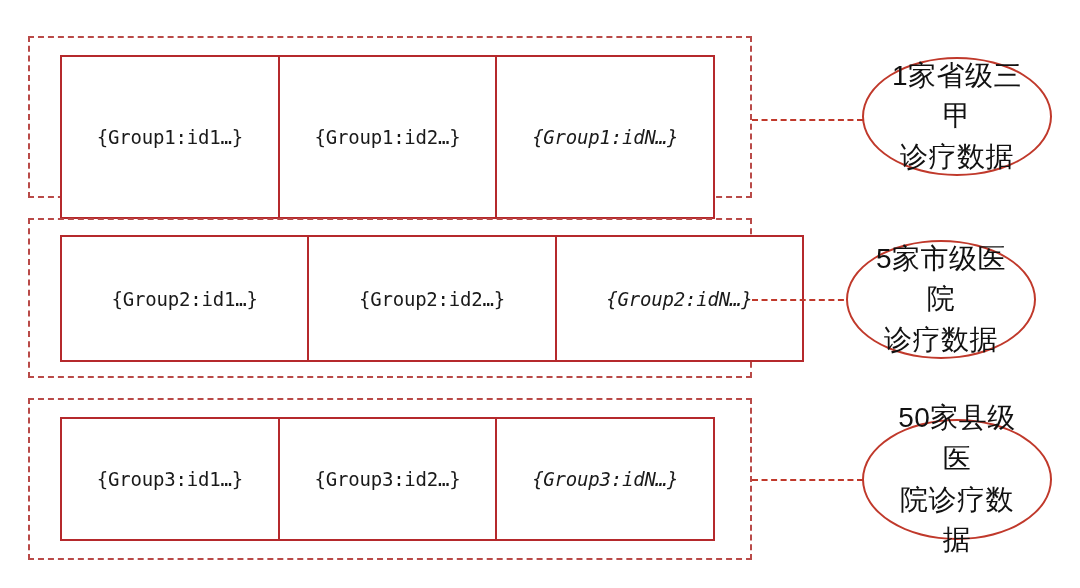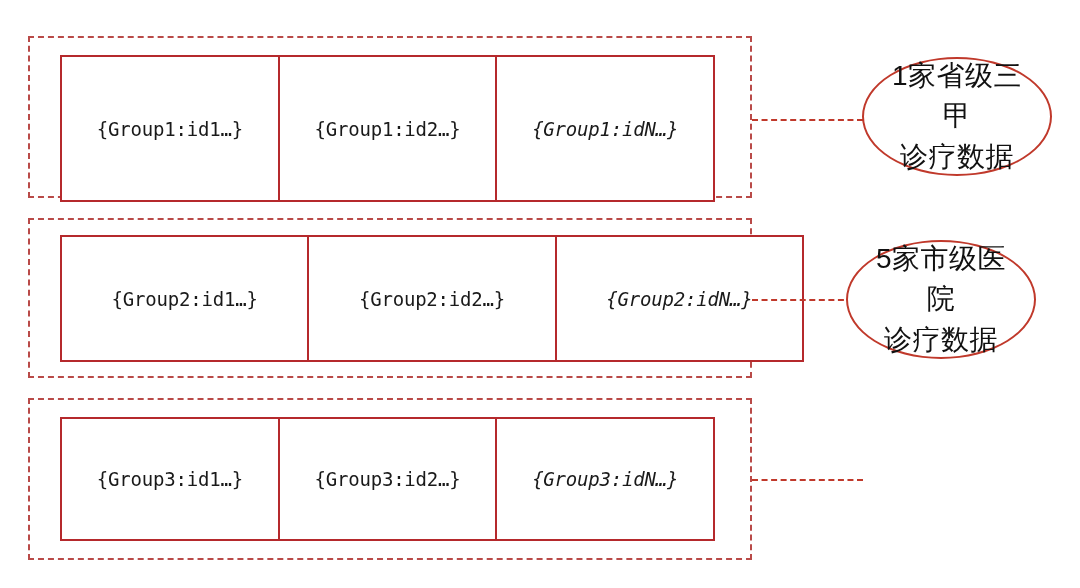--- a/index.html
+++ b/index.html
@@ -80,21 +80,21 @@
     font-size: 28px;
     line-height: 1.45;
     color: #111111;
     letter-spacing: 0.5px;
     width: 72%;
     white-space: pre-line;
   }
 
   
   #group-dashed-1 { left: 28px;  top: 36px;  width: 724px; height: 162px; }
-  #group-table-1  { left: 60px;  top: 55px;  width: 655px; height: 147px; }
+  #group-table-1  { left: 60px;  top: 55px;  width: 655px; height: 164px; }
   #connector-1    { left: 752px; top: 119px; width: 111px; }
   #ellipse-1      { left: 862px; top: 57px;  width: 190px; height: 119px; }
 
   
   #group-dashed-2 { left: 28px;  top: 218px; width: 724px; height: 160px; }
   #group-table-2  { left: 60px;  top: 235px; width: 744px; height: 127px; }
   #connector-2    { left: 752px; top: 299px; width: 111px; }
   #ellipse-2      { left: 846px; top: 240px; width: 190px; height: 119px; }
 
   
@@ -132,14 +132,18 @@
 诊疗数据</span>
   </div>
 
   <div class="group-dashed" id="group-dashed-3"></div>
   <div class="group-table" id="group-table-3">
     <div class="group-cell">{Group3:id1…}</div>
     <div class="group-cell">{Group3:id2…}</div>
     <div class="group-cell">{Group3:idN…}</div>
   </div>
   <div class="connector" id="connector-3"></div>
+  <div class="ellipse" id="ellipse-3">
+    <span class="ellipse-label">50家县级医
+院诊疗数据</span>
+  </div>
 
 </div>
 
 </body></html>

